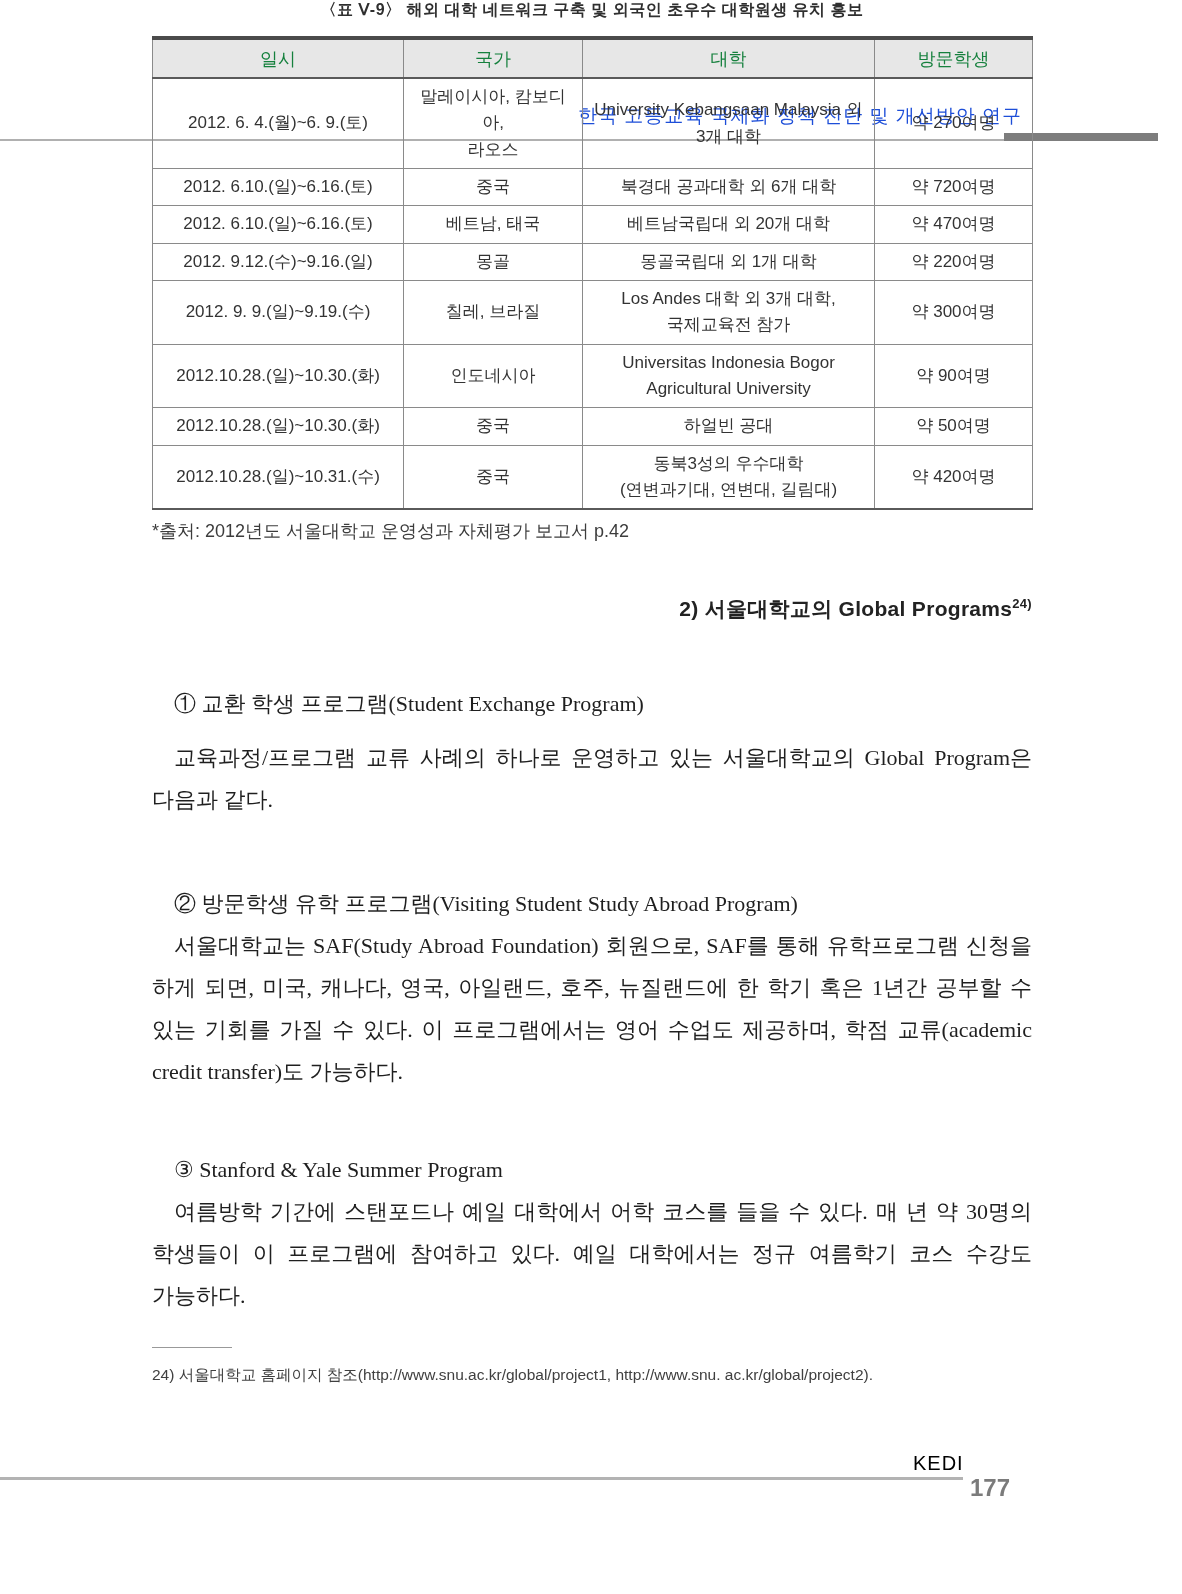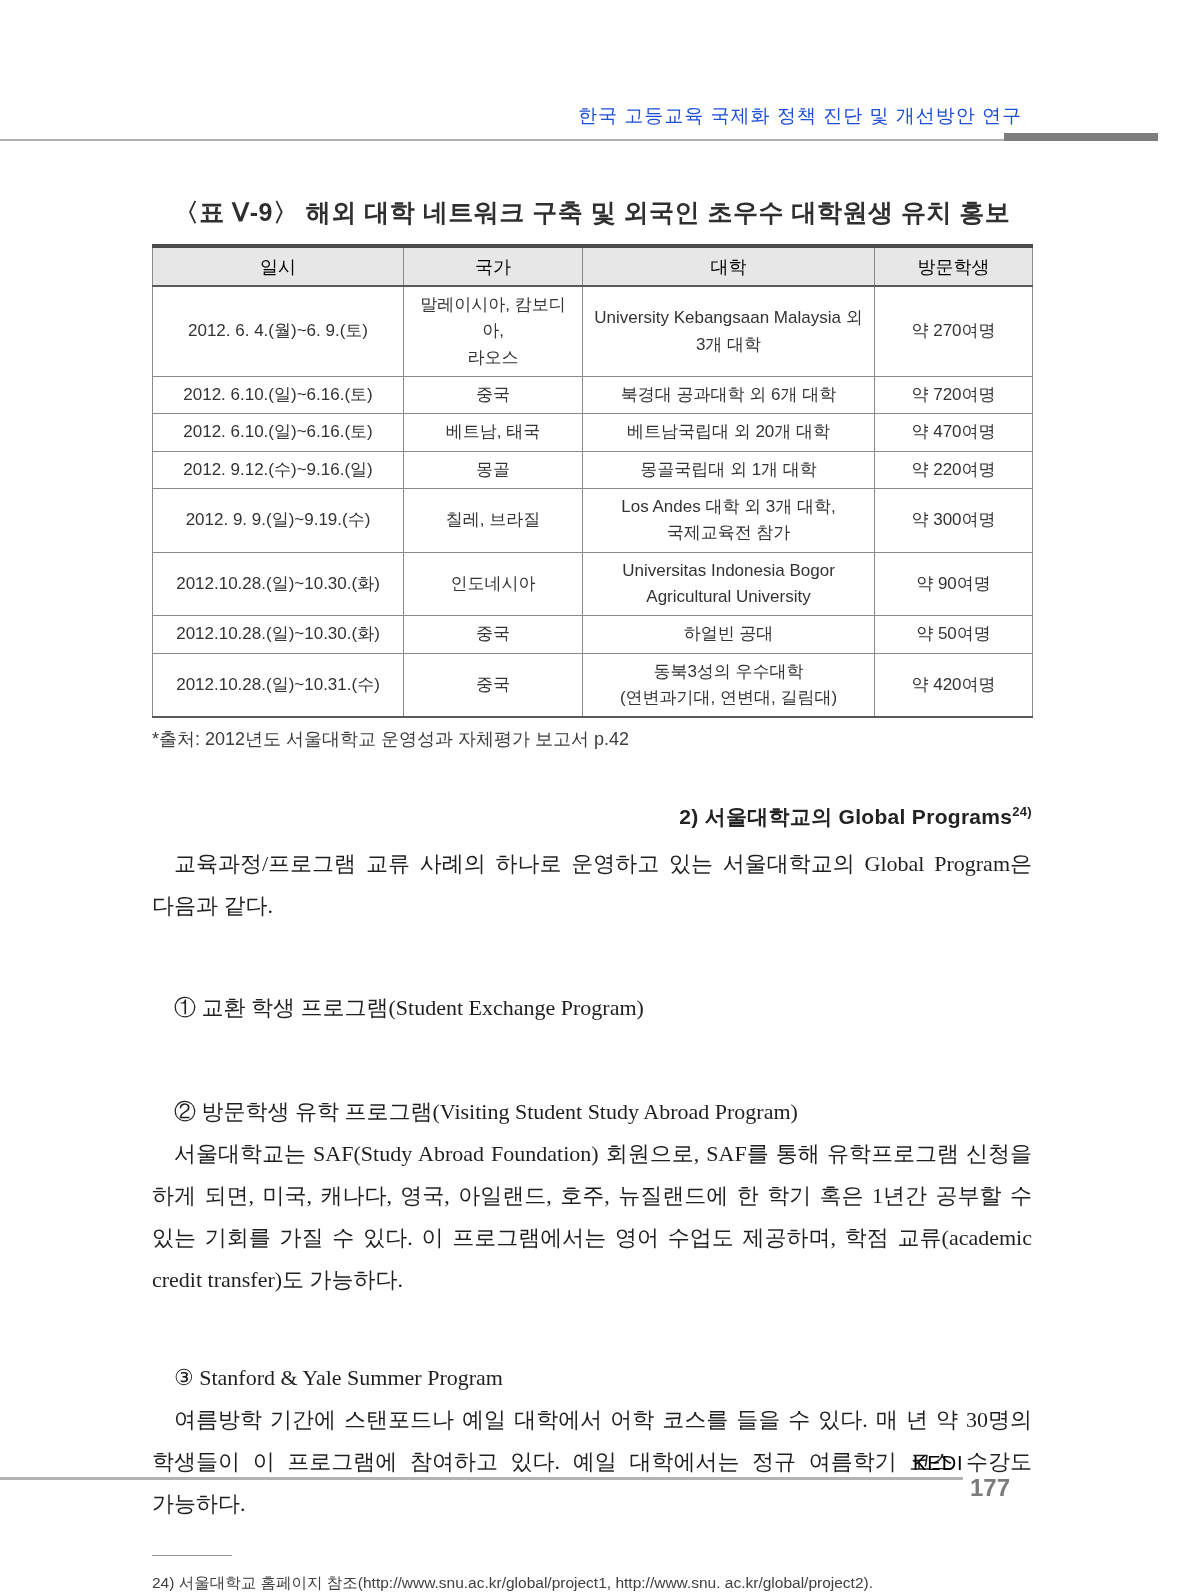--- a/index.html
+++ b/index.html
@@ -14,31 +14,31 @@
     position:absolute; top:103px; right:160px;
     font-size:19px; color:#1d4ed8; letter-spacing:1px; white-space:nowrap;
   }
   .head-rule-thin { position:absolute; top:139px; left:0; width:1004px; height:2px; background:#b0b0b0; }
   .head-rule-thick { position:absolute; top:133px; left:1004px; width:154px; height:8px; background:#7d7d7d; }
 
   
   .content { position:absolute; top:0; left:152px; width:880px; }
 
   .table-caption {
-    margin-top:196px; text-align:center;
-    font-size:25px; font-weight:600; color:#2f2f2f; letter-spacing:0.5px;
+    text-align:center;
+    font-size:16px; font-weight:600; color:#2f2f2f; letter-spacing:0.5px;
   }
   table.data-table {
     margin-top:15px; width:880px; border-collapse:collapse; table-layout:fixed;
   }
   table.data-table th {
     background:#e7e7e7; height:40px;
     border-top:4px solid #4b4b4b; border-bottom:2px solid #5a5a5a;
     border-left:1px solid #8a8a8a; border-right:1px solid #8a8a8a;
-    font-size:18px; font-weight:500; color:#000000;
+    font-size:18px; font-weight:500; color:#15803d;
   }
   table.data-table td {
     border:1px solid #8a8a8a; text-align:center; vertical-align:middle;
     font-size:17px; color:#333; line-height:1.55; padding:5px 6px;
     white-space:pre-line;
   }
   table.data-table tr:last-child td { border-bottom:2px solid #5a5a5a; }
   .col-date { width:251px; } .col-country { width:179px; }
   .col-univ { width:292px; } .col-result { width:158px; }
 
@@ -159,23 +159,23 @@
           </tr>
         </tbody>
     </table>
 
     <div class="table-source">*출처: 2012년도 서울대학교 운영성과 자체평가 보고서 p.42</div>
 
     <div class="section-heading">
       <span>2) 서울대학교의 Global Programs</span><sup>24)</sup>
     </div>
 
+    <p class="body-text prog-label">① 교환 학생 프로그램(Student Exchange Program)</p>
+
     <p class="body-text intro-para">교육과정/프로그램 교류 사례의 하나로 운영하고 있는 서울대학교의 Global Program은 다음과 같다.</p>
-
-    <p class="body-text prog-label">① 교환 학생 프로그램(Student Exchange Program)</p>
 
     <p class="body-text prog-label-2">② 방문학생 유학 프로그램(Visiting Student Study Abroad Program)</p>
     <p class="body-text prog-body">서울대학교는 SAF(Study Abroad Foundation) 회원으로, SAF를 통해 유학프로그램 신청을 하게 되면, 미국, 캐나다, 영국, 아일랜드, 호주, 뉴질랜드에 한 학기 혹은 1년간 공부할 수 있는 기회를 가질 수 있다. 이 프로그램에서는 영어 수업도 제공하며, 학점 교류(academic credit transfer)도 가능하다.</p>
 
     <p class="body-text prog-label-3">③ Stanford &amp; Yale Summer Program</p>
     <p class="body-text prog-body">여름방학 기간에 스탠포드나 예일 대학에서 어학 코스를 들을 수 있다. 매 년 약 30명의 학생들이 이 프로그램에 참여하고 있다. 예일 대학에서는 정규 여름학기 코스 수강도 가능하다.</p>
 
     <div class="footnote-rule"></div>
     <div class="footnote-text">24) 서울대학교 홈페이지 참조(http://www.snu.ac.kr/global/project1, http://www.snu. ac.kr/global/project2).</div>
 

